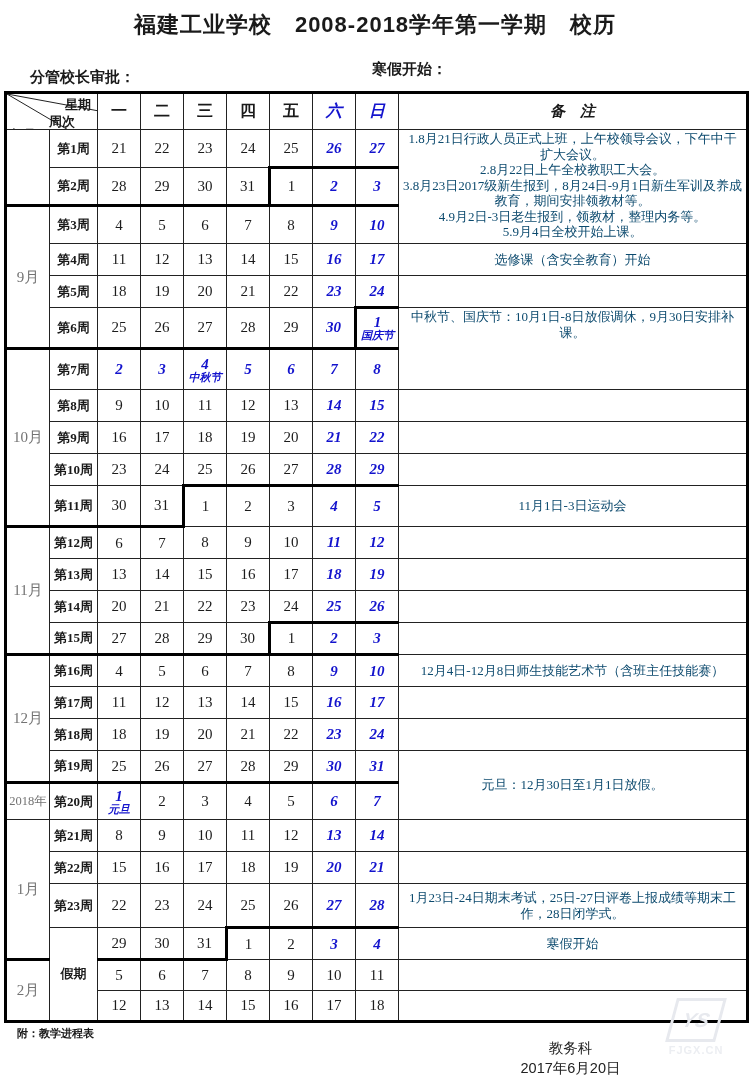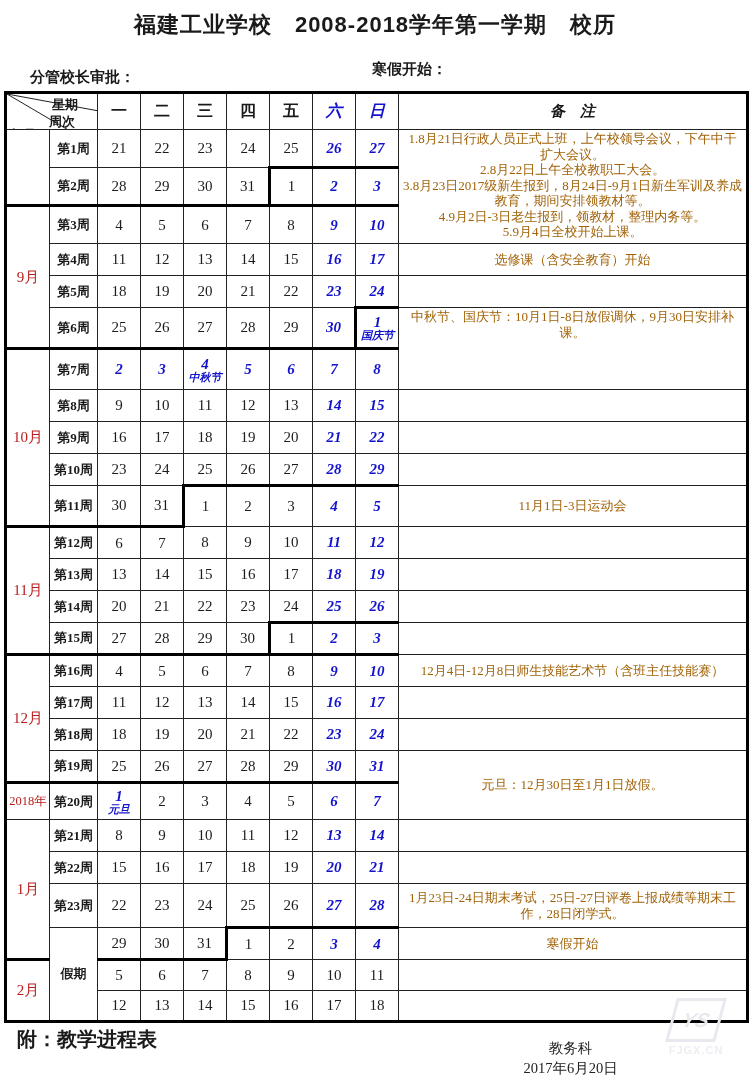--- a/index.html
+++ b/index.html
@@ -12,44 +12,44 @@
 
   table.cal{margin:13px 0 0 4px;border-collapse:collapse;table-layout:fixed;border:3px solid #000;}
   table.cal td{border:1px solid #222;text-align:center;vertical-align:middle;padding:0;overflow:hidden;}
   .bt{border-top:3px solid #000 !important;}
   .bb{border-bottom:3px solid #000 !important;}
   .bl{border-left:3px solid #000 !important;}
 
   .corner{position:relative;padding:0;}
   .corner svg{position:absolute;left:0;top:0;}
   .corner span{position:absolute;font-size:13px;font-weight:bold;white-space:nowrap;}
-  .c-xq{left:45px;top:2px;}
+  .c-xq{left:58px;top:2px;}
   .c-zc{left:42px;top:19px;}
   .c-ny{left:3px;top:32px;}
 
   .dh{font-size:16px;font-weight:bold;}
   .blu-h{color:#1313cd;font-style:italic;}
   .rh{font-size:15px;font-weight:bold;font-style:italic;}
 
-  .ym{font-family:"Liberation Serif","DejaVu Serif",serif;font-size:15px;color:#b91c1c;}
+  .ym{font-family:"Liberation Serif","DejaVu Serif",serif;font-size:15px;color:#737373;}
   .ym-small{font-size:12.5px;}
   .wk{font-size:13px;font-weight:bold;white-space:nowrap;font-family:Liberation Serif, serif;}
 
   .date{font-family:"Liberation Serif","DejaVu Serif",serif;font-size:15px;color:#1c1c1c;line-height:15px;}
   .date .dnum{display:inline-block;}
   .date.blu{color:#1313cd;font-weight:bold;font-style:italic;}
   .hol{display:block;font-size:11px;line-height:12px;margin-top:-1px;font-weight:bold;}
 
   .rmk{font-family:"Liberation Serif","DejaVu Serif",serif;font-size:13px;line-height:15.5px;
-    text-align:left;padding:1px 3px !important;color:#a16207;white-space:pre-line;}
+    text-align:left;padding:1px 3px !important;color:#0c4a6e;white-space:pre-line;}
   .va-top{vertical-align:top !important;}
 
-  .attach{position:absolute;left:8px;top:1026px;font-size:20px;font-weight:bold;padding-left:9px;}
+  .attach{position:absolute;left:8px;top:1026px;font-size:11px;font-weight:bold;padding-left:9px;}
   .sign{position:absolute;left:498px;top:1038px;width:145px;text-align:center;
-    font-family:Liberation Serif, serif;font-size:14.5px;line-height:20px;color:#222;}
+    font-family:Liberation Sans, sans-serif;font-size:14.5px;line-height:20px;color:#222;}
 
   .watermark{position:absolute;left:652px;top:998px;width:88px;text-align:center;color:#e7e9ee;}
   .wm-logo{display:inline-block;width:44px;height:38px;border:3px solid #e7e9ee;transform:skewX(-15deg);
     font-weight:bold;font-style:italic;font-size:20px;line-height:38px;color:#e7e9ee;}
   .wm-text{font-size:11px;font-weight:bold;letter-spacing:1px;color:#eceef2;margin-top:2px;}
 </style>
 </head>
 <body>
 
 <div class="title">福建工业学校　2008-2018学年第一学期　校历</div>

